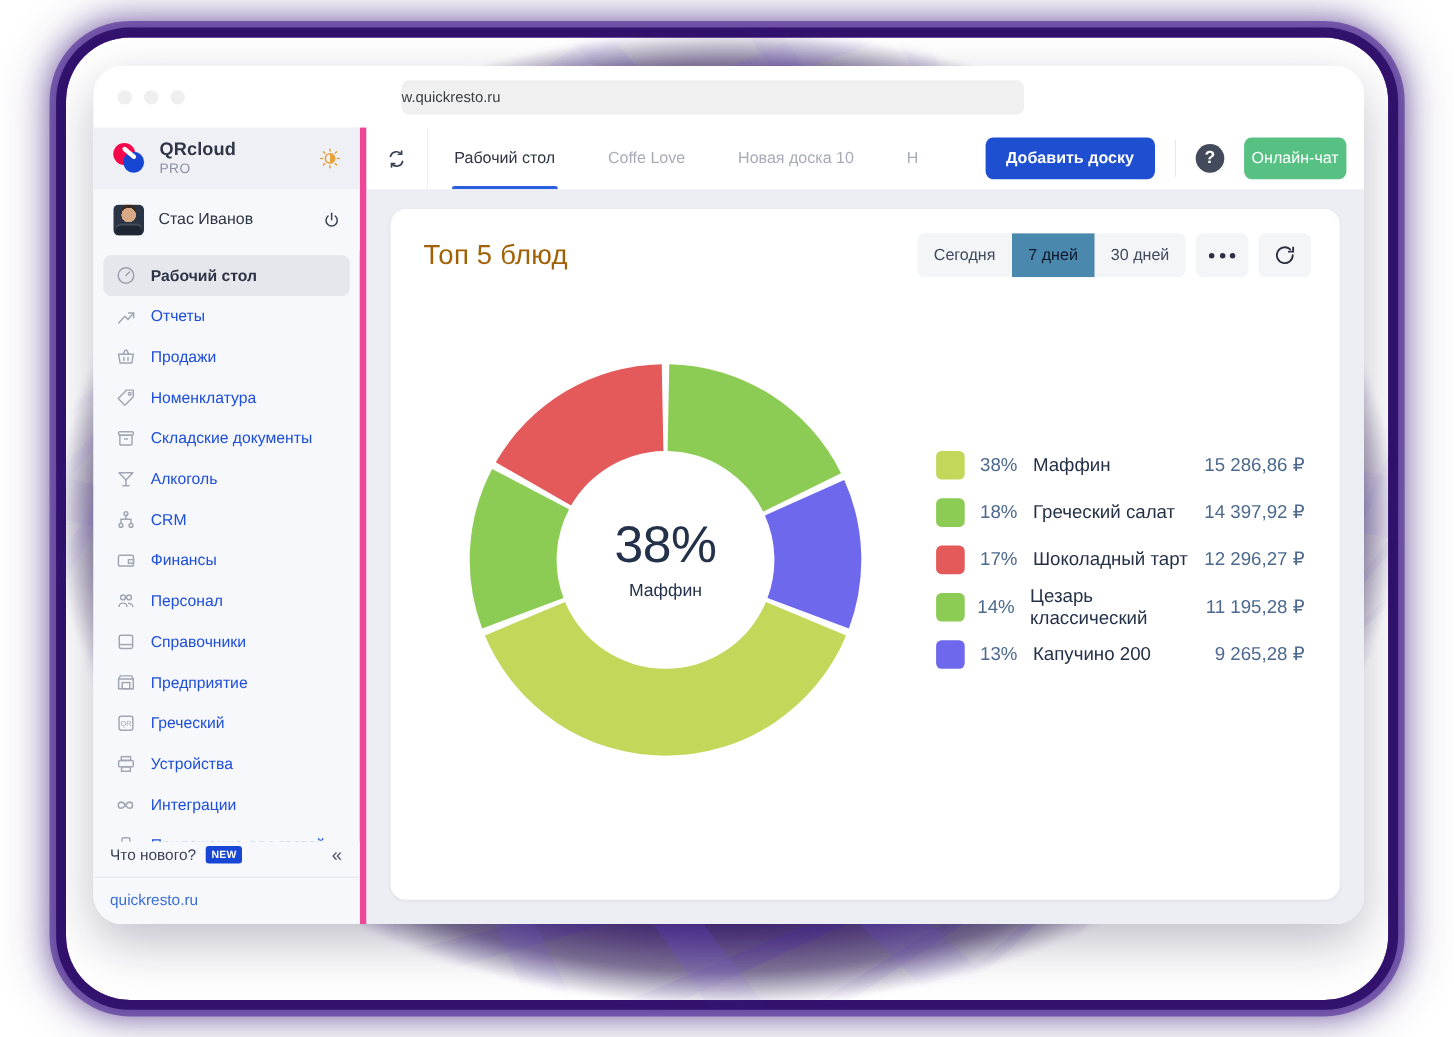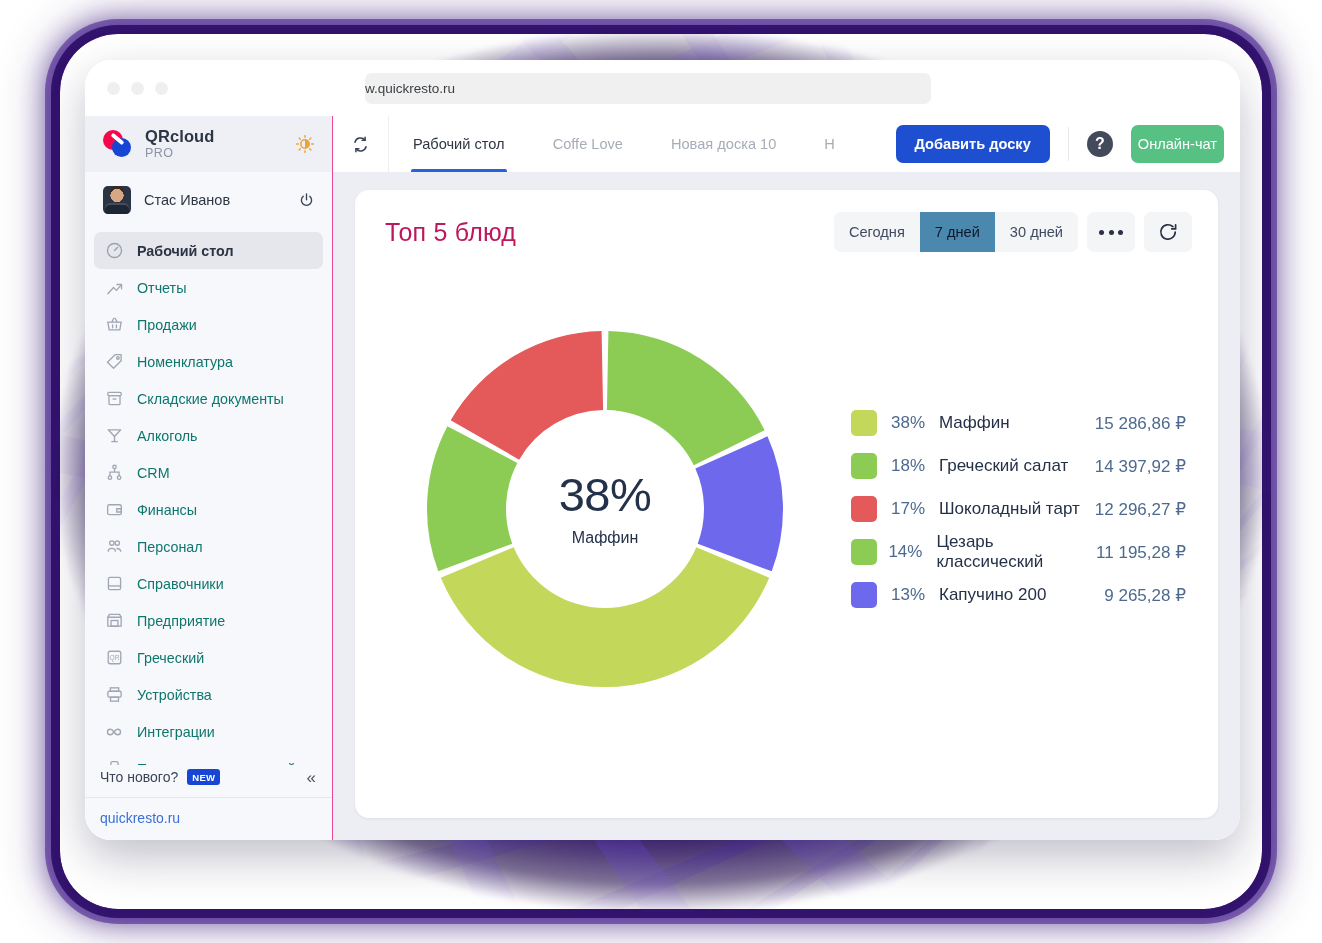--- a/index.html
+++ b/index.html
@@ -72,21 +72,21 @@
     font-size: 13.5px; color: #3c4043;
   }
 
   
   .app { display: flex; height: 724px; background:#fff; }
 
   
   .sidebar {
     width: 248px; flex: 0 0 248px;
     background: #f7f8fb;
-    border-right: 1px solid #ec4899;
+    border-right: 6px solid #ec4899;
     display: flex; flex-direction: column;
     position: relative;
   }
   .brandrow {
     height: 56px;
     display: flex; align-items: center;
     padding: 0 16px 0 18px;
     background: #eef0f6;
   }
   .logo { width: 30px; height: 28px; position: relative; margin-right: 12px; flex:0 0 30px;}
@@ -116,21 +116,21 @@
     background:#1e2533; border-radius:5px 5px 0 0;
     box-shadow: inset 0 2px 0 rgba(255,255,255,.18);
   }
   .uname { font-size: 14.5px; color: #2e3544; }
   .poweroff { margin-left:auto; width:20px;height:20px; display:flex;align-items:center;justify-content:center;}
 
   .menu { padding: 4px 9px 0 9px; flex: 1 1 auto; overflow: hidden; }
   .mi {
     display: flex; align-items: center; gap: 13px;
     height: 37px; padding: 0 10px; border-radius: 7px;
-    color: #0f766e; font-size: 14.3px; cursor: pointer;
+    color: #1d4ed8; font-size: 14.3px; cursor: pointer;
   }
   .mi.active { background: #e5e7ec; font-weight: 700; color:#2b3344; }
   .mi .ic { width: 20px; height: 20px; flex: 0 0 20px; display:flex;align-items:center;justify-content:center; opacity:.62; }
   .mi .lb { white-space: nowrap; }
 
   .sbfoot {
     position:absolute; left:0; right:0; bottom:0;
     background:#f7f8fb;
   }
   .newsrow {
@@ -181,21 +181,21 @@
   }
 
   .content { flex: 1 1 auto; padding: 18px 22px 22px 22px; }
   .card {
     background: #fff; border-radius: 14px; height: 100%;
     padding: 22px 26px 18px 30px;
     display: flex; flex-direction: column;
     box-shadow: 0 1px 3px rgba(30,40,70,.07);
   }
   .cardhead { display: flex; align-items: center; }
-  .cardtitle { font-size: 25px; color: #be185d; font-weight: 400; letter-spacing:.2px;}
+  .cardtitle { font-size: 25px; color: #a16207; font-weight: 400; letter-spacing:.2px;}
   .ctrls { margin-left: auto; display: flex; align-items: center; gap: 9px; }
   .seg { display: flex; border-radius: 7px; overflow: hidden; background:#f4f5f7; }
   .seg > div {
     padding: 0 15px; height: 40px; display: flex; align-items: center;
     font-size: 14.6px; color: #3f4a5e; cursor: pointer;
   }
   .seg > div.on { background: #4b88ae; color: #0f172a; }
   .iconbtn {
     width: 48px; height: 40px; border-radius: 7px; background: #f4f5f7;
     display: flex; align-items: center; justify-content: center; cursor: pointer;

